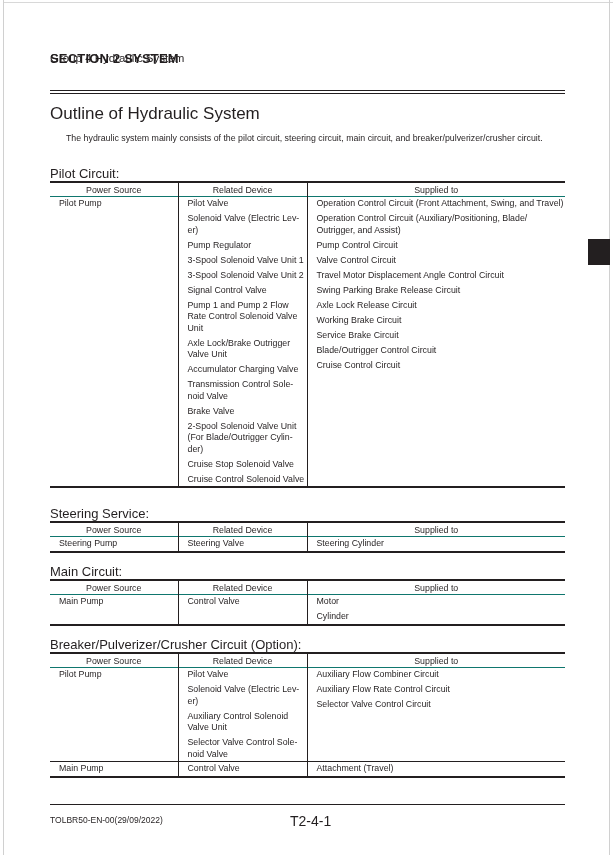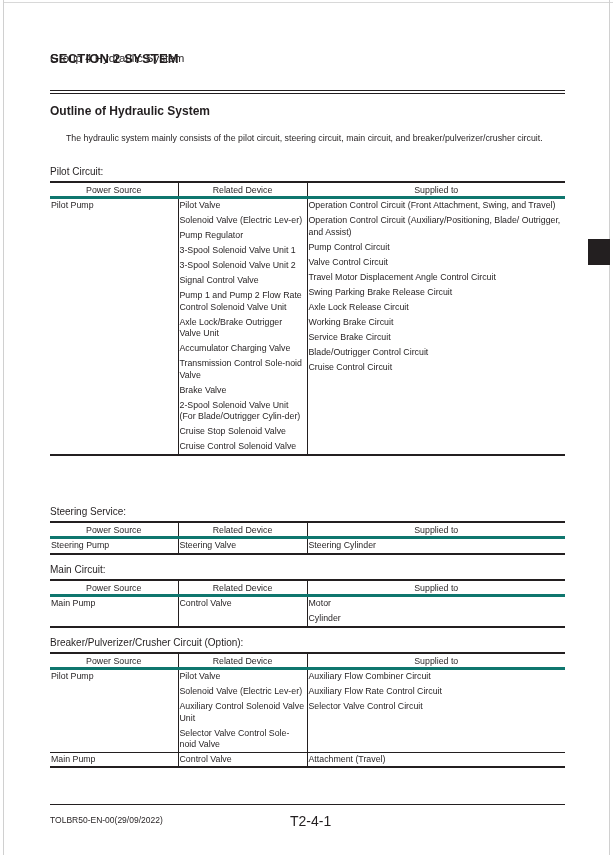--- a/index.html
+++ b/index.html
@@ -8,35 +8,35 @@
   .frame-left { position: absolute; left: 3px; top: 0; width: 1px; height: 855px; background: #d0d0d0; }
   .frame-top { position: absolute; left: 3px; top: 2px; width: 610px; height: 1px; background: #d8d8d8; }
   .frame-right { position: absolute; left: 609px; top: 0; width: 1px; height: 855px; background: #d0d0d0; }
   .tab-marker { position: absolute; left: 588px; top: 239px; width: 22px; height: 26px; background: #231f20; }
   .page { position: absolute; left: 50px; top: 0; width: 515px; }
   .section-title { position: absolute; top: 51px; left: 0; width: 515px; text-align: left;
                    font-size: 13px; font-weight: bold; letter-spacing: 0.2px; }
   .group-title { position: absolute; top: 52px; left: 0; width: 515px; text-align: left; font-size: 11.5px; }
   .double-rule { position: absolute; top: 90px; left: 0; width: 515px; height: 4px;
                  border-top: 1.5px solid #231f20; border-bottom: 1.5px solid #231f20; box-sizing: border-box; }
-  .outline-title { position: absolute; top: 104px; left: 0; font-size: 12px; font-weight: bold; }
+  .outline-title { position: absolute; top: 104px; left: 0; font-size: 17px; font-weight: normal; }
   .intro { position: absolute; top: 132px; left: 16px; width: 515px; font-size: 8.8px; line-height: 12.5px; }
-  .cap { position: absolute; left: 0; font-size: 10px; }
+  .cap { position: absolute; left: 0; font-size: 13px; }
   table.ht { position: absolute; left: 0; width: 515px; border-collapse: collapse; font-size: 8.8px;
              table-layout: fixed; }
   table.ht col.c1 { width: 128px; }
   table.ht col.c2 { width: 129px; }
   table.ht col.c3 { width: 258px; }
-  table.ht thead tr { border-top: 2.5px solid #231f20; border-bottom: 3px solid #0f766e; }
+  table.ht thead tr { border-top: 2.5px solid #231f20; border-bottom: 1px solid #0f766e; }
   table.ht tbody { border-bottom: 2.5px solid #231f20; }
   table.ht th { font-weight: normal; text-align: center; height: 13px; padding: 0; }
   table.ht th + th, table.ht td + td { border-left: 1px solid #231f20; }
   table.ht td { vertical-align: top; padding: 1px 1px 1px 1px; line-height: 11.5px; }
   table.ht tr.row-sep td { border-top: 1px solid #231f20; }
-  .item { display: block; margin-bottom: 3.5px; }
+  .item { display: block; margin-bottom: 3.5px; margin-left: 8px; }
   .item:last-child { margin-bottom: 0; }
   .footer-rule { position: absolute; top: 804px; left: 0; width: 515px; height: 1px; background: #231f20; }
   .doc-code { position: absolute; top: 815px; left: 0; font-size: 8.5px; }
   .page-num { position: absolute; top: 813px; left: 240px; font-size: 14px; }
 </style>
 </head>
 <body>
 
 <div class="frame-top"></div>
 <div class="frame-left"></div>

